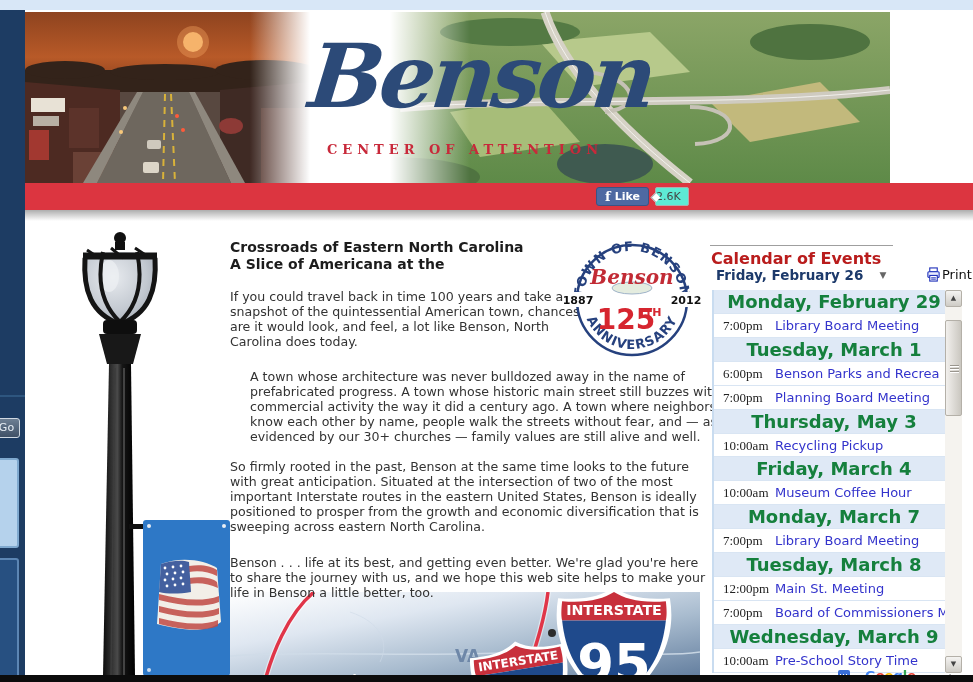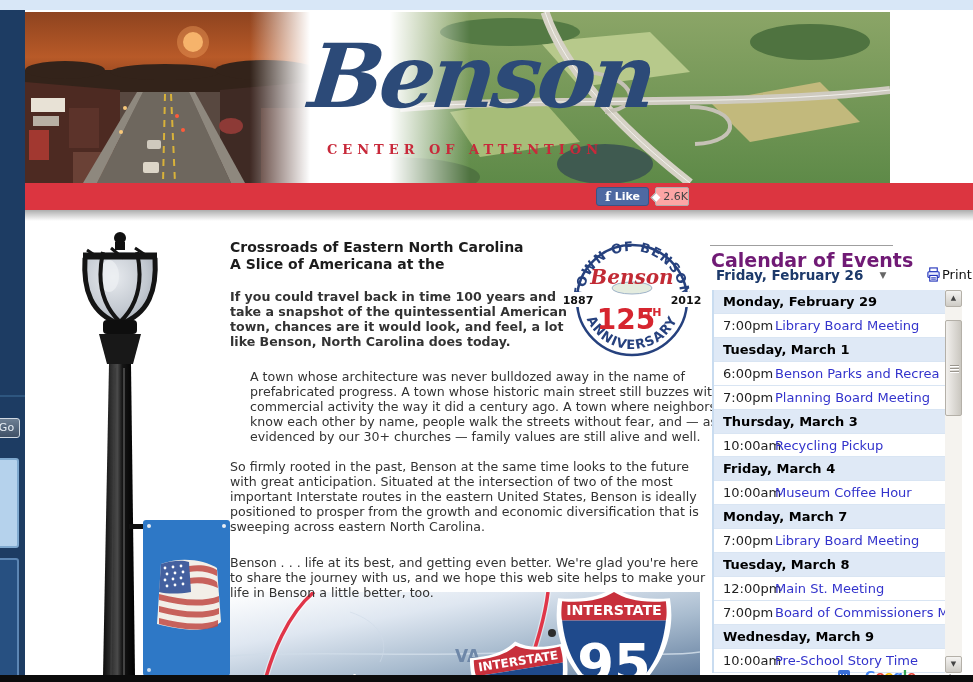--- a/index.html
+++ b/index.html
@@ -24,51 +24,51 @@
   .aerial-photo { left:365px; }
   .logo-box { position:absolute; left:285px; top:4px; width:310px; text-align:center; z-index:3; }
   .logo-script { font-family:"DejaVu Serif", serif; font-style:italic; font-weight:bold; font-size:88px; line-height:120px; color:#2c4a78; letter-spacing:-4px; transform:skewX(-6deg); display:inline-block; }
   .logo-tagline { font-family:"DejaVu Serif", serif; font-weight:bold; font-size:13px; letter-spacing:5px; color:#c8293a; margin-top:6px; }
 
   
   .red-bar { position:absolute; left:25px; top:183px; width:948px; height:27px; background:#dc3540; z-index:3; }
   .red-bar-shadow { position:absolute; left:25px; top:210px; width:948px; height:11px; background:linear-gradient(rgba(0,0,0,0.32), rgba(0,0,0,0)); z-index:2; }
   .fb-like { position:absolute; left:571px; top:4px; width:53px; height:19px; background:#4e69a2; border:1px solid #3b5384; border-radius:3px; color:#fff; font-size:11px; font-weight:bold; display:flex; align-items:center; justify-content:center; gap:4px; }
   .fb-f { font-family:"DejaVu Serif", serif; font-weight:bold; font-size:13px; }
-  .like-bubble { position:absolute; left:630px; top:4px; width:34px; height:19px; background:#fca5a5; border:1px solid #adadad; border-radius:2px; color:#444; font-size:11px; line-height:17px; text-align:right; }
+  .like-bubble { position:absolute; left:630px; top:4px; width:34px; height:19px; background:#5eead4; border:1px solid #adadad; border-radius:2px; color:#444; font-size:11px; line-height:17px; text-align:left; }
   .like-bubble::before { content:""; position:absolute; left:-4px; top:6px; width:6px; height:6px; background:#fff; border-left:1px solid #adadad; border-bottom:1px solid #adadad; transform:rotate(45deg); }
 
   
   .headline { position:absolute; left:230px; top:239px; width:370px; font-size:14px; font-weight:bold; color:#1c1c1c; line-height:16.5px; z-index:2; }
   .para { position:absolute; color:#333; font-size:12.6px; line-height:14.9px; z-index:2; }
-  .p1 { left:230px; top:290px; width:352px;font-weight:bold; }
+  .p1 { left:230px; top:290px; width:352px; }
   .p2 { left:230px; top:370px; width:480px;margin-left:20px; }
   .p3 { left:230px; top:460px; width:480px; }
   .p4 { left:230px; top:556px; width:482px; }
 
   
   .lamppost { position:absolute; left:25px; top:228px; width:205px; height:448px; z-index:1; }
   .seal { position:absolute; left:561px; top:236px; width:142px; height:133px; z-index:2; }
   .map-gfx { position:absolute; left:230px; top:592px; width:470px; height:84px; z-index:1; overflow:hidden; }
   .shield95 { position:absolute; left:551px; top:586px; width:126px; height:122px; z-index:2; }
   .shield40 { position:absolute; left:470px; top:640px; width:106px; height:103px; z-index:2; transform:rotate(-9deg); }
 
   
   .cal-hr { position:absolute; left:710px; top:245px; width:183px; height:1px; background:#9f9f9f; }
-  .cal-title { position:absolute; left:711px; top:249px; font-size:19px; font-weight:bold; color:#701a75; }
+  .cal-title { position:absolute; left:711px; top:249px; font-size:16px; font-weight:bold; color:#b91c1c; }
   .cal-date-sel { position:absolute; left:716px; top:267px; font-size:13.5px; font-weight:bold; color:#1d3a6b; cursor:pointer; }
   .cal-date-sel .arrow { color:#666; font-size:9px; margin-left:16px; vertical-align:2px; }
   .print-link { position:absolute; left:926px; top:267px; display:flex; align-items:flex-end; gap:1px; font-size:13px; color:#111; cursor:pointer; }
 
   .cal-list { position:absolute; left:712px; top:290px; width:250px; height:383px; background:#fff; border-left:2px solid #c9dcf0; z-index:2; }
   .cal-rows { position:absolute; left:0; top:0; width:231px; height:383px; overflow:hidden; }
   .cal-row { height:23.93px; line-height:23.93px; border-bottom:1px solid #d9e5f3; white-space:nowrap; overflow:hidden; }
-  .cal-row.date { background:#dfe9f6; font-weight:bold; color:#000000; font-size:13px; padding-left:9px; }
+  .cal-row.date { background:#dfe9f6; font-weight:bold; color:#15803d; font-size:18px; padding-left:9px;text-align:center; }
   .cal-row.event { background:#fff; font-size:13px; }
-  .cal-row.event .t { display:inline-block; width:52px; margin-left:9px; color:#222; }
+  .cal-row.event .t { display:inline-block; width:52px; margin-left:9px; color:#222;font-family:Liberation Serif, serif; }
   .cal-row.event .n { color:#3333cc; text-decoration:none; cursor:pointer; }
 
   .cal-scroll { position:absolute; right:0; top:0; width:17px; height:383px; background:#f5f3ef; }
   .sc-btn { position:absolute; left:0; width:17px; height:17px; background:linear-gradient(#f4f3f1,#cfccc6); border:1px solid #b4b0a8; border-radius:2px; font-size:7px; color:#444; text-align:center; line-height:15px; }
   .sc-up { top:0; } .sc-down { bottom:0; }
   .sc-thumb { position:absolute; left:0; top:30px; width:17px; height:96px; background:linear-gradient(90deg,#f2f0ed,#cac7c0); border:1px solid #b4b0a8; border-radius:2px; }
   .sc-grip { position:absolute; left:4px; top:44px; width:9px; height:8px; background:repeating-linear-gradient(to bottom,#9a968e 0 1px, #fff 1px 2px, transparent 2px 3px); }
 
   .g-branding { position:absolute; left:838px; top:664px; display:flex; align-items:center; gap:15px; font-size:13px; z-index:3; cursor:pointer; }
   .g-cal-icon { width:12px; height:12px; background:#3a6fd8; border-radius:2px; position:relative; }
@@ -334,21 +334,21 @@
     <span>Print</span>
   </div>
 
   <div class="cal-list">
     <div class="cal-rows">
       <div class="cal-row date"><span>Monday, February 29</span></div>
       <div class="cal-row event"><span class="t">7:00pm</span><a class="n">Library Board Meeting</a></div>
       <div class="cal-row date"><span>Tuesday, March 1</span></div>
       <div class="cal-row event"><span class="t">6:00pm</span><a class="n">Benson Parks and Recrea</a></div>
       <div class="cal-row event"><span class="t">7:00pm</span><a class="n">Planning Board Meeting</a></div>
-      <div class="cal-row date"><span>Thursday, March 3</span></div>
+      <div class="cal-row date"><span>Thursday, May 3</span></div>
       <div class="cal-row event"><span class="t">10:00am</span><a class="n">Recycling Pickup</a></div>
       <div class="cal-row date"><span>Friday, March 4</span></div>
       <div class="cal-row event"><span class="t">10:00am</span><a class="n">Museum Coffee Hour</a></div>
       <div class="cal-row date"><span>Monday, March 7</span></div>
       <div class="cal-row event"><span class="t">7:00pm</span><a class="n">Library Board Meeting</a></div>
       <div class="cal-row date"><span>Tuesday, March 8</span></div>
       <div class="cal-row event"><span class="t">12:00pm</span><a class="n">Main St. Meeting</a></div>
       <div class="cal-row event"><span class="t">7:00pm</span><a class="n">Board of Commissioners M</a></div>
       <div class="cal-row date"><span>Wednesday, March 9</span></div>
       <div class="cal-row event"><span class="t">10:00am</span><a class="n">Pre-School Story Time</a></div>

